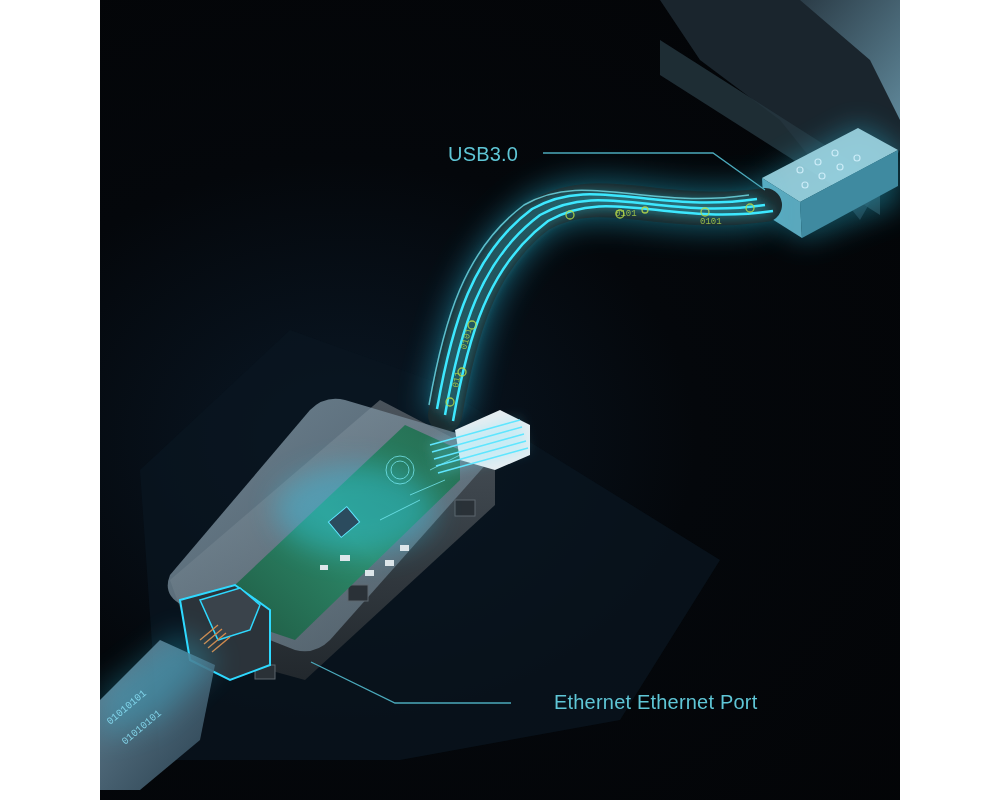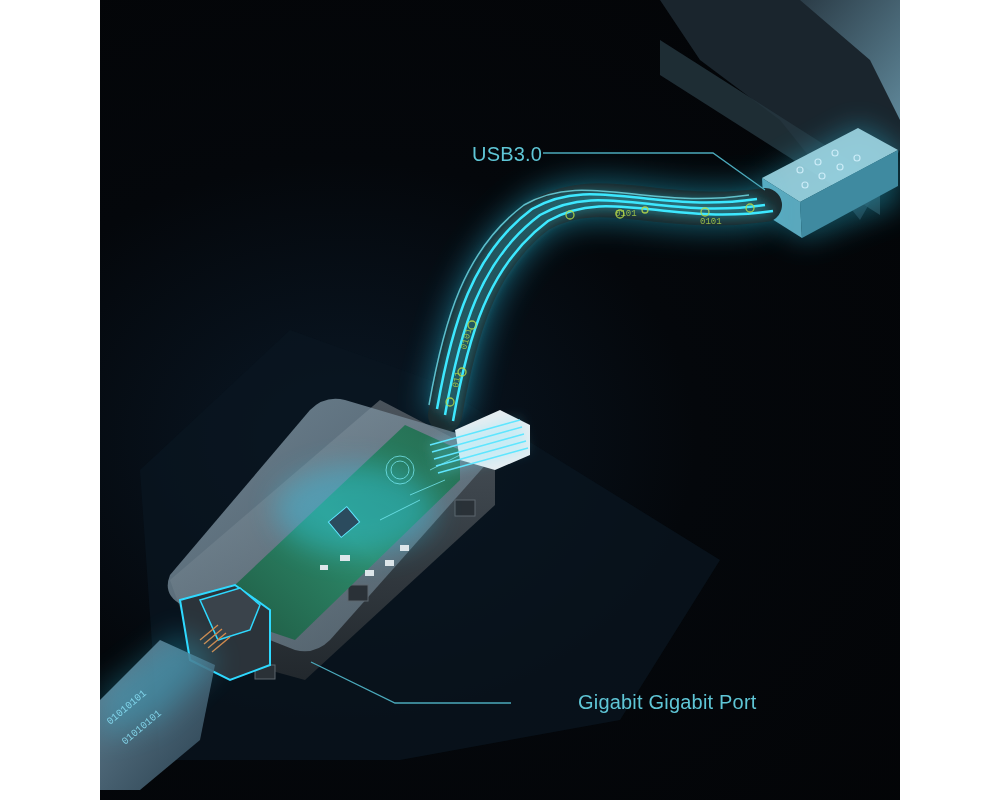--- a/index.html
+++ b/index.html
@@ -6,21 +6,20 @@
   body { width: 1000px; height: 800px; position: relative; overflow: hidden; font-family: "Liberation Sans", sans-serif; }
   .panel {
     position: absolute; left: 100px; top: 0; width: 800px; height: 800px;
     background: radial-gradient(ellipse at 30% 55%, #0a1826 0%, #04070b 45%, #030406 100%);
     overflow: hidden;
   }
   svg { position: absolute; left: 0; top: 0; }
   .callout-label {
     position: absolute; color: #5fc6d6; font-size: 20px; letter-spacing: 0.2px;
     white-space: nowrap;
-    margin-left: 24px;
   }
   .lbl-usb { left: 348px; top: 143px; }
   .lbl-eth { left: 454px; top: 691px; }
 </style>
 </head>
 <body>
 
 <div class="panel">
 
   <svg width="800" height="800" viewBox="0 0 800 800">
@@ -167,14 +166,14 @@
         <text x="10" y="725" transform="rotate(-40 10 725)">01010101</text>
         <text x="25" y="745" transform="rotate(-40 25 745)">01010101</text>
       </g>
     </g>
 
     <polyline points="443,153 613,153 665,190" fill="none" stroke="#4ba9bb" stroke-width="1.3"></polyline>
     <polyline points="211,662 295,703 411,703" fill="none" stroke="#4ba9bb" stroke-width="1.3"></polyline>
   </svg>
 
   <div class="callout-label lbl-usb">USB3.0</div>
-  <div class="callout-label lbl-eth">Gigabit Gigabit Port</div>
+  <div class="callout-label lbl-eth">Ethernet Ethernet Port</div>
 </div>
 
 </body></html>

